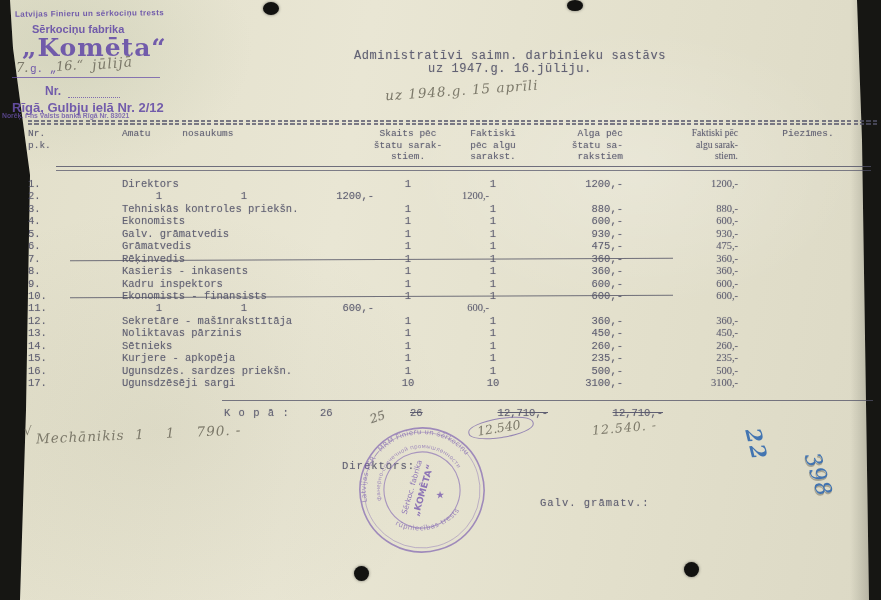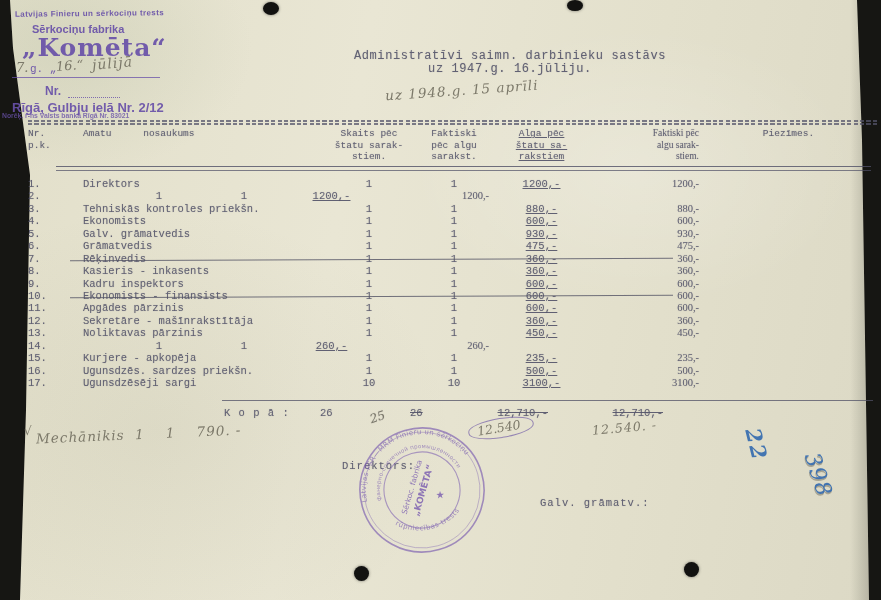--- a/index.html
+++ b/index.html
@@ -44,24 +44,24 @@
   .eqline{top:120px;left:28px;right:4px;height:6px;}
   .eqline .d{height:1.6px;margin-bottom:1.4px;
     background:repeating-linear-gradient(90deg,rgba(84,84,106,.75) 0 4.2px,transparent 4.2px 6.4px);}
   .hdr-underline{top:166px;left:56px;right:10px;height:3px;
     border-top:1px solid rgba(80,80,102,.8);border-bottom:1px solid rgba(80,80,102,.7);}
   .totals-topline{top:400px;left:222px;right:8px;border-top:1px solid rgba(80,80,102,.75);}
   
   .table{top:128px;left:28px;right:8px;}
   .thead{display:flex;font-size:9.5px;line-height:11.5px;white-space:pre-line;}
   .col-nr{width:55px;}
-  .col-amats{width:210px;}
+  .col-amats{width:210px;margin-left:39px;}
   .col-skaits{width:80px;text-align:center;margin-left:36px;}
   .col-fakt{width:90px;text-align:center;}
-  .col-alga{width:90px;text-align:center;padding-right:5px;box-sizing:border-box;text-decoration:underline;}
+  .col-alga{width:90px;text-align:right;padding-right:5px;box-sizing:border-box;}
   .col-fakt2{width:115px;text-align:right;padding-right:5px;box-sizing:border-box;font-family:Liberation Serif, serif;}
   .col-piez{flex:1;text-align:center;}
   .thead .col-amats{word-spacing:26px;}
   .rows{position:absolute;top:50px;left:0;right:0;}
   .trow{display:flex;height:12.45px;font-size:10.5px;position:relative;}
   .trow.struck::after{content:"";position:absolute;left:42px;right:200px;top:50%;
     border-top:1.1px solid rgba(82,82,100,.8);transform:rotate(-.25deg);}
   
   .totals{top:407px;left:28px;right:8px;height:14px;font-size:10.5px;}
   .totals span{position:absolute;white-space:pre;}
@@ -226,21 +226,20 @@
         <div class="col-nr">10.</div>
         <div class="col-amats">Ekonomists - finansists</div>
         <div class="col-skaits">1</div>
         <div class="col-fakt">1</div>
         <div class="col-alga">600,-</div>
         <div class="col-fakt2">600,-</div>
         <div class="col-piez"></div>
       </div>
       <div class="trow typed">
         <div class="col-nr">11.</div>
-        <div class="col-amats">Apgādes pārzinis</div>
         <div class="col-skaits">1</div>
         <div class="col-fakt">1</div>
         <div class="col-alga">600,-</div>
         <div class="col-fakt2">600,-</div>
         <div class="col-piez"></div>
       </div>
       <div class="trow typed">
         <div class="col-nr">12.</div>
         <div class="col-amats">Sekretāre - mašīnrakstītāja</div>
         <div class="col-skaits">1</div>
@@ -253,20 +252,21 @@
         <div class="col-nr">13.</div>
         <div class="col-amats">Noliktavas pārzinis</div>
         <div class="col-skaits">1</div>
         <div class="col-fakt">1</div>
         <div class="col-alga">450,-</div>
         <div class="col-fakt2">450,-</div>
         <div class="col-piez"></div>
       </div>
       <div class="trow typed">
         <div class="col-nr">14.</div>
+        <div class="col-amats">Sētnieks</div>
         <div class="col-skaits">1</div>
         <div class="col-fakt">1</div>
         <div class="col-alga">260,-</div>
         <div class="col-fakt2">260,-</div>
         <div class="col-piez"></div>
       </div>
       <div class="trow typed">
         <div class="col-nr">15.</div>
         <div class="col-amats">Kurjere - apkopēja</div>
         <div class="col-skaits">1</div>

